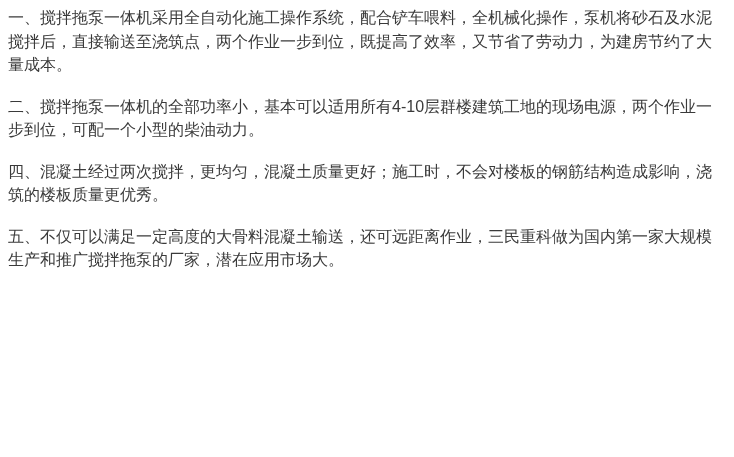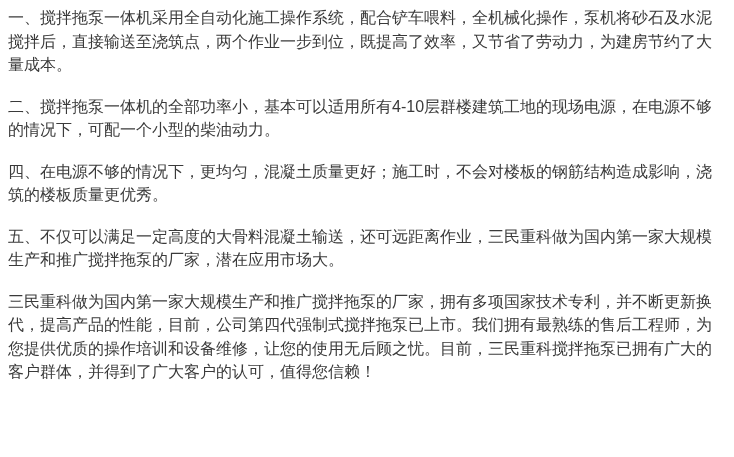--- a/index.html
+++ b/index.html
@@ -27,17 +27,16 @@
     word-break: break-all;
     overflow-wrap: break-word;
     text-align: left;
   }
 </style>
 </head>
 <body>
 
 <div class="doc">
   <p class="para">一、搅拌拖泵一体机采用全自动化施工操作系统，配合铲车喂料，全机械化操作，泵机将砂石及水泥搅拌后，直接输送至浇筑点，两个作业一步到位，既提高了效率，又节省了劳动力，为建房节约了大量成本。</p>
-  <p class="para">二、搅拌拖泵一体机的全部功率小，基本可以适用所有4-10层群楼建筑工地的现场电源，在电源不够的情况下，可配一个小型的柴油动力。</p>
-  <p class="para">四、在电源不够的情况下，更均匀，混凝土质量更好；施工时，不会对楼板的钢筋结构造成影响，浇筑的楼板质量更优秀。</p>
+  <p class="para">二、搅拌拖泵一体机的全部功率小，基本可以适用所有4-10层群楼建筑工地的现场电源，两个作业一步到位，可配一个小型的柴油动力。</p>
+  <p class="para">四、混凝土经过两次搅拌，更均匀，混凝土质量更好；施工时，不会对楼板的钢筋结构造成影响，浇筑的楼板质量更优秀。</p>
   <p class="para">五、不仅可以满足一定高度的大骨料混凝土输送，还可远距离作业，三民重科做为国内第一家大规模生产和推广搅拌拖泵的厂家，潜在应用市场大。</p>
-  <p class="para">三民重科做为国内第一家大规模生产和推广搅拌拖泵的厂家，拥有多项国家技术专利，并不断更新换代，提高产品的性能，目前，公司第四代强制式搅拌拖泵已上市。我们拥有最熟练的售后工程师，为您提供优质的操作培训和设备维修，让您的使用无后顾之忧。目前，三民重科搅拌拖泵已拥有广大的客户群体，并得到了广大客户的认可，值得您信赖！</p>
 </div>
 
 </body></html>

